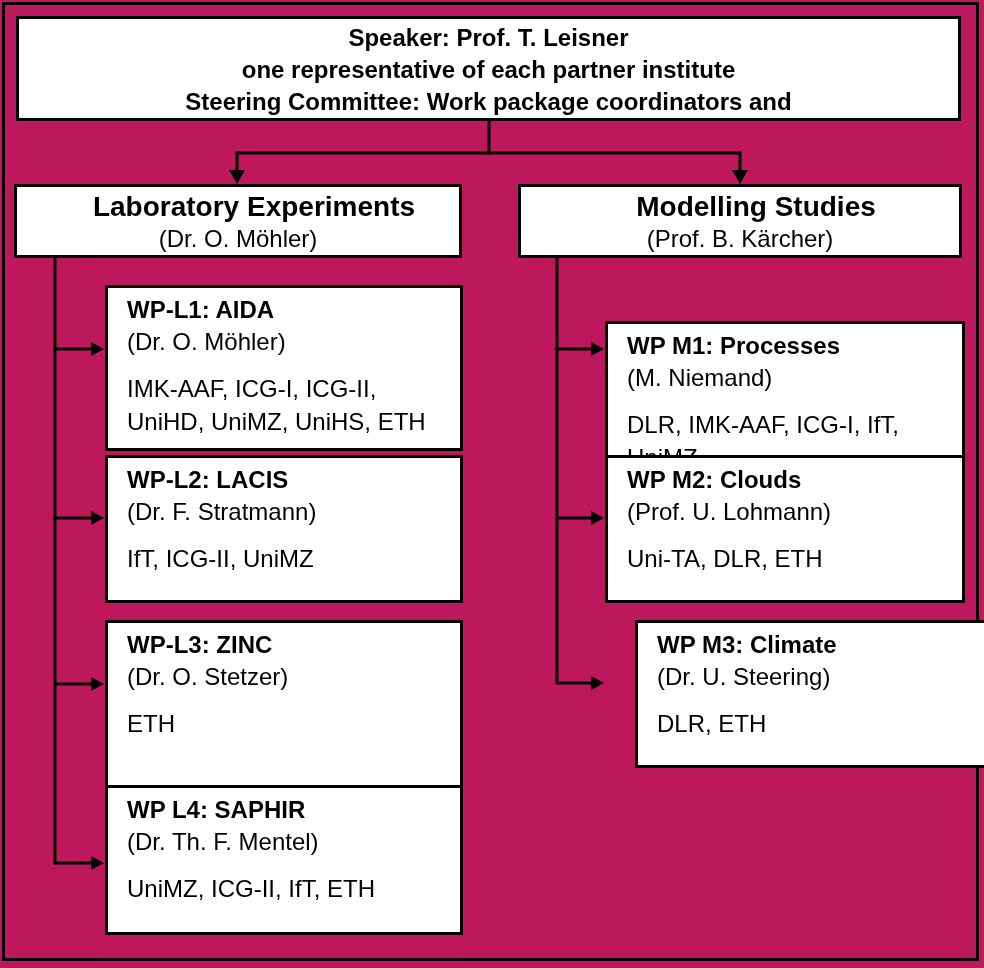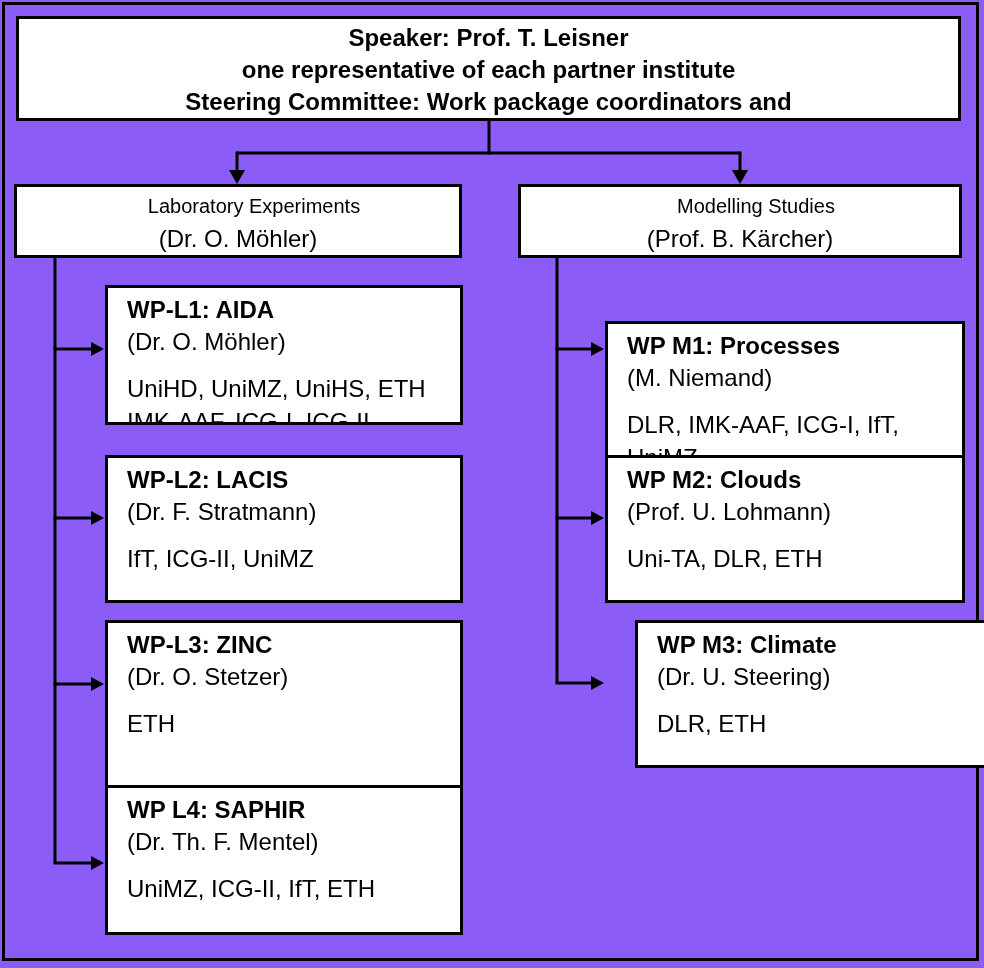--- a/index.html
+++ b/index.html
@@ -4,21 +4,21 @@
 <style>
   html, body {
     margin: 0;
     padding: 0;
     background: #ffffff;
   }
   #canvas {
     position: relative;
     width: 984px;
     height: 968px;
-    background: #8b5cf6;
+    background: #be185d;
     font-family: "Liberation Sans", sans-serif;
     color: #000000;
     overflow: hidden;
   }
   .frame {
     position: absolute;
     left: 2px; top: 2px;
     width: 977px; height: 959px;
     border: 3px solid #000000;
     box-sizing: border-box;
@@ -45,22 +45,22 @@
     font-size: 24px;
     font-weight: bold;
     line-height: 32px;
     white-space: nowrap;
   }
   .branch-box {
     text-align: center;
     padding-top: 3px;
   }
   .branch-box .branch-title {
-    font-size: 20px;
-    font-weight: normal;
+    font-size: 28px;
+    font-weight: bold;
     line-height: 33px;
     white-space: nowrap;
     margin-left: 32px;
   }
   .branch-box .branch-lead {
     font-size: 24px;
     line-height: 32px;
     white-space: nowrap;
   }
   .wp-box {
@@ -143,26 +143,26 @@
   <div class="box branch-box" style="left:14px; top:184px; width:448px; height:74px;">
     <div class="branch-title">Laboratory Experiments</div>
     <div class="branch-lead">(Dr. O. Möhler)</div>
   </div>
 
   <div class="box branch-box" style="left:518px; top:184px; width:444px; height:74px;">
     <div class="branch-title">Modelling Studies</div>
     <div class="branch-lead">(Prof. B. Kärcher)</div>
   </div>
 
-  <div class="box wp-box" style="left:105px; top:285px; width:358px; height:140px;">
+  <div class="box wp-box" style="left:105px; top:285px; width:358px; height:166px;">
     <div class="wp-title">WP-L1: AIDA</div>
     <div class="wp-lead">(Dr. O. Möhler)</div>
     <div class="wp-members">
+      <div>IMK-AAF, ICG-I, ICG-II,</div>
       <div>UniHD, UniMZ, UniHS, ETH</div>
-      <div>IMK-AAF, ICG-I, ICG-II,</div>
     </div>
   </div>
 
   <div class="box wp-box" style="left:105px; top:455px; width:358px; height:148px;">
     <div class="wp-title">WP-L2: LACIS</div>
     <div class="wp-lead">(Dr. F. Stratmann)</div>
     <div class="wp-members">
       <div>IfT, ICG-II, UniMZ</div>
     </div>
   </div>

